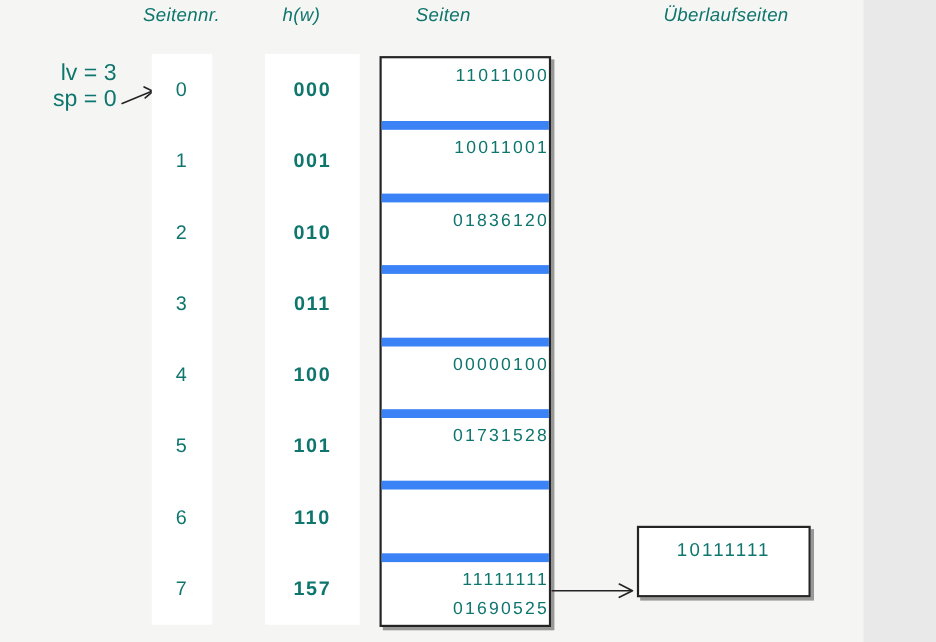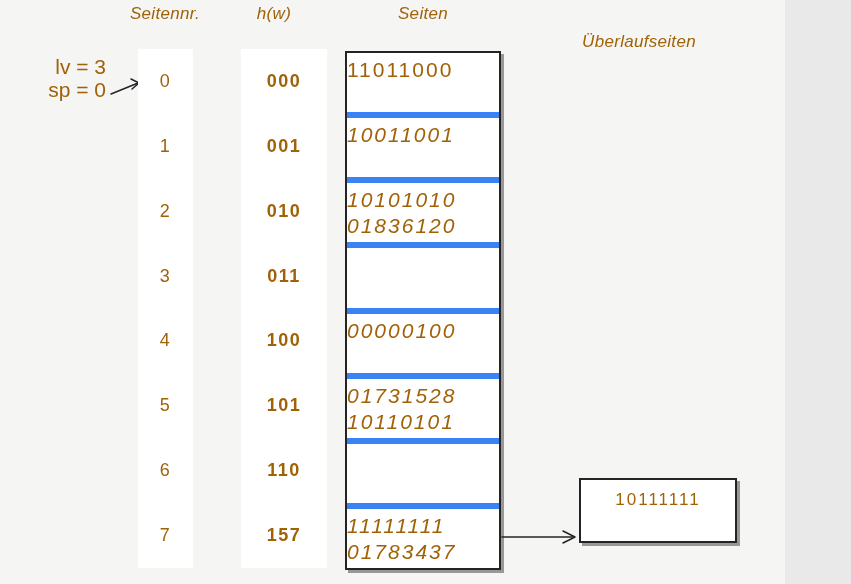--- a/index.html
+++ b/index.html
@@ -1,30 +1,30 @@
 <!DOCTYPE html>
 <html><head>
 <meta charset="utf-8">
 <style>
   html,body { margin:0; padding:0; background:#e9e9e9; }
   .stage {
     position:relative; width:785px; height:584px;
     background:#f5f5f4; overflow:hidden;
-    font-family:"Liberation Sans", sans-serif; color:#a16207;
+    font-family:"Liberation Sans", sans-serif; color:#0f766e;
   }
 
   
   .hdr {
     position:absolute; top:4px; font-style:italic; font-size:17px;
     text-align:center; letter-spacing:0.3px; white-space:nowrap;
   }
   .hdr-seitennr { left:105px; width:120px; }
   .hdr-hw       { left:224px; width:100px; }
-  .hdr-seiten   { left:363px; width:120px; }
-  .hdr-ueberlauf{ left:559px; width:160px;margin-top:28px; }
+  .hdr-seiten   { left:343px; width:120px; }
+  .hdr-ueberlauf{ left:580px; width:160px; }
 
   
   .annotation {
     position:absolute; left:22px; top:55px; width:84px;
     text-align:right; font-size:21px; line-height:23px;
   }
   .annot-arrow { position:absolute; left:108px; top:75px; }
 
   
   .strip {
@@ -39,24 +39,24 @@
   }
 
   
   .pagebox {
     position:absolute; left:345px; top:51px; width:156px; height:519px;
     background:#ffffff; border:2px solid #242424; box-sizing:border-box;
     box-shadow:3px 3px 0 rgba(0,0,0,0.38);
     display:flex; flex-direction:column;
   }
   .pcell {
-    flex:1; text-align:left; padding-top:4px;
-    font-size:21px; line-height:26px; letter-spacing:2px; overflow:hidden;
+    flex:1; text-align:right; padding-top:4px;
+    font-size:16px; line-height:26px; letter-spacing:2px; overflow:hidden;
   }
-  .pcell + .pcell { border-top:6px solid #3b82f6;font-style:italic; }
+  .pcell + .pcell { border-top:8px solid #3b82f6; }
   .pcell span { display:block; }
 
   
   .overflowbox {
     position:absolute; left:579px; top:478px; width:158px; height:65px;
     background:#ffffff; border:2px solid #242424; box-sizing:border-box;
     box-shadow:3px 3px 0 rgba(0,0,0,0.38);
     text-align:center; padding-top:7px;
     font-size:17px; line-height:26px; letter-spacing:2px;
   }
@@ -108,42 +108,40 @@
   <div class="pagebox">
     <div class="pcell">
       <span>11011000</span>
       <span></span>
     </div>
     <div class="pcell">
       <span>10011001</span>
       <span></span>
     </div>
     <div class="pcell">
-      <span>10101010</span>
       <span>01836120</span>
     </div>
     <div class="pcell">
       <span></span>
       <span></span>
     </div>
     <div class="pcell">
       <span>00000100</span>
       <span></span>
     </div>
     <div class="pcell">
       <span>01731528</span>
-      <span>10110101</span>
     </div>
     <div class="pcell">
       <span></span>
       <span></span>
     </div>
     <div class="pcell">
       <span>11111111</span>
-      <span>01783437</span>
+      <span>01690525</span>
     </div>
   </div>
 
   <svg class="link-arrow" width="80" height="24">
     <line x1="1" y1="12" x2="72" y2="12"></line>
     <polyline points="62,6 74,12 62,18"></polyline>
   </svg>
 
   <div class="overflowbox">
     <span>10111111</span>

